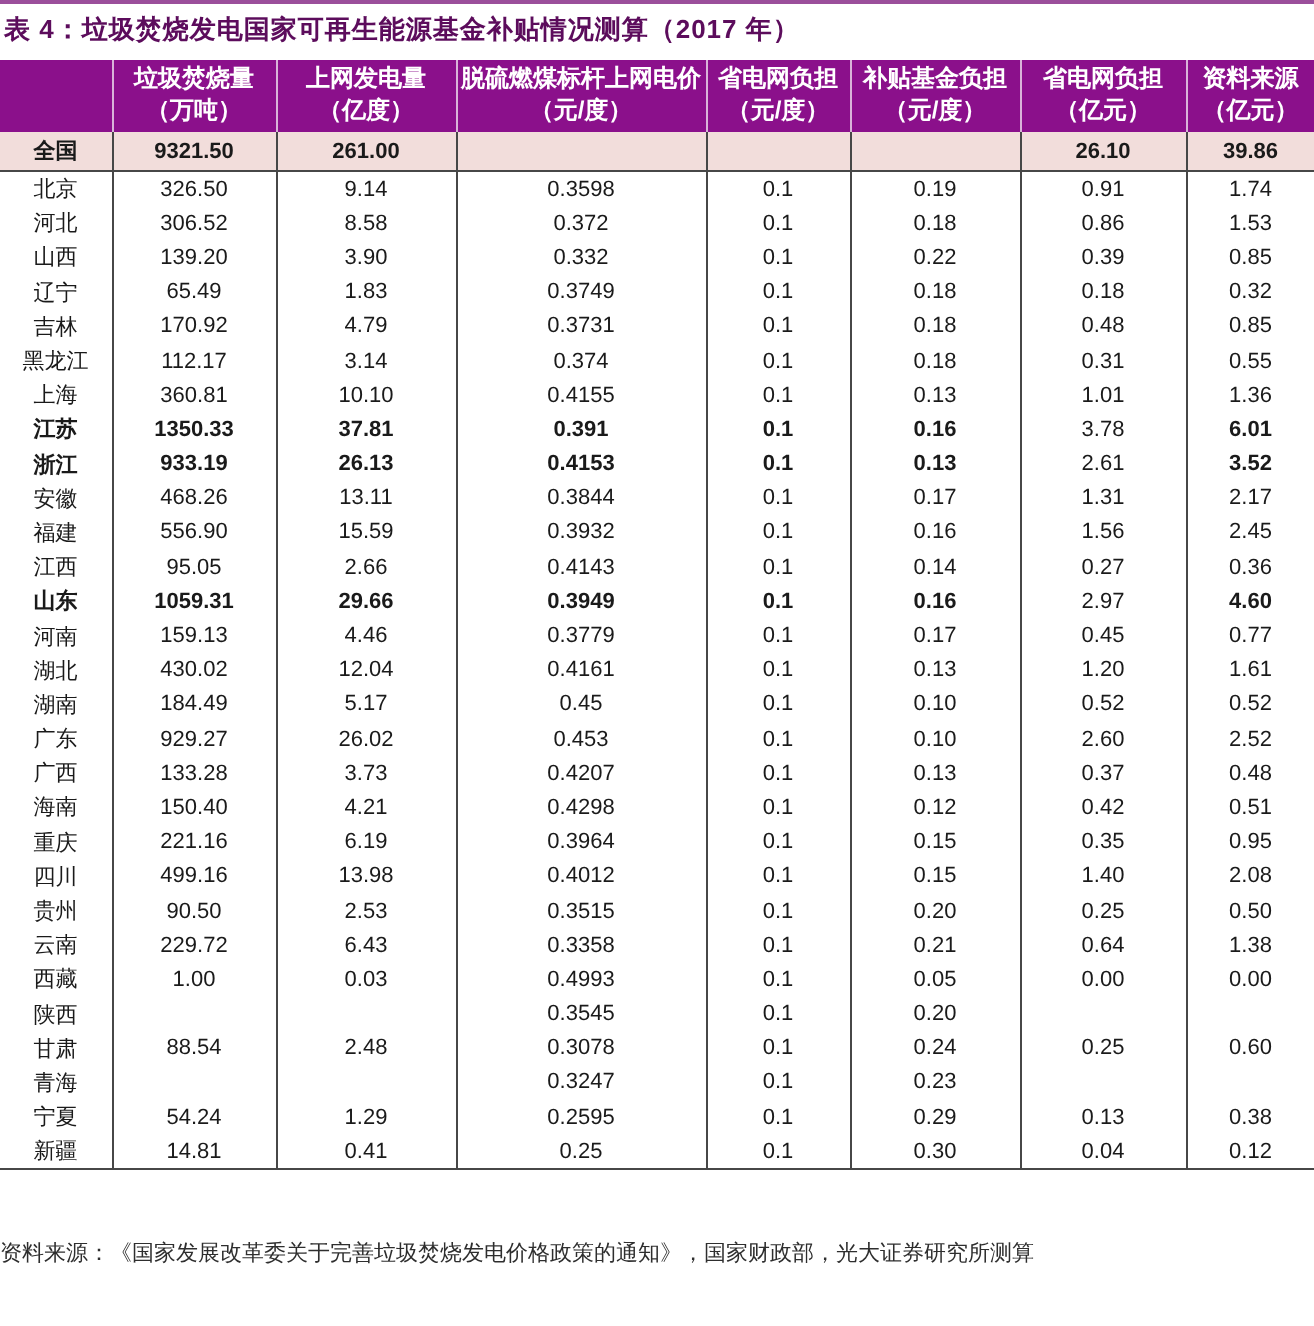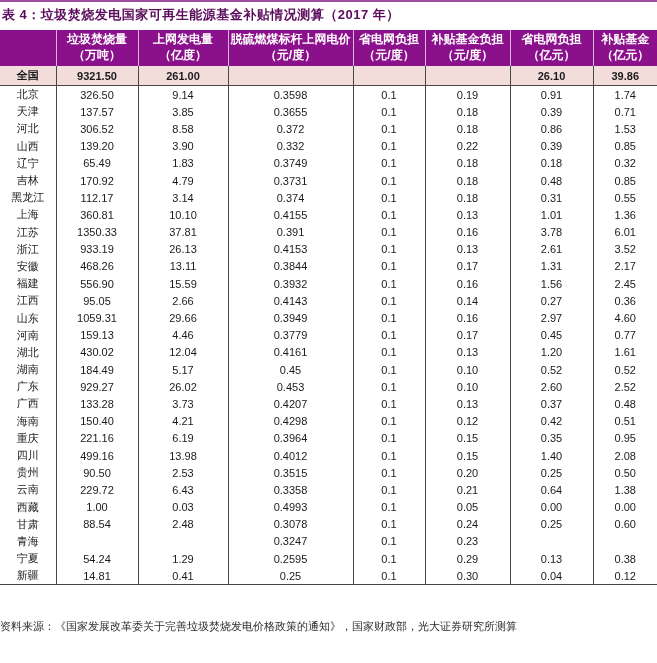--- a/index.html
+++ b/index.html
@@ -47,21 +47,21 @@
     white-space:nowrap;
     overflow:hidden;
   }
   table.data td + td{border-left:1px solid #474747;}
   tr.total td{
     background:#f2dddb;
     height:19px;
     border-bottom:1px solid #474747;
   }
   tr.bold-all td{font-weight:bold;text-align:center;}
-  tr.bold-partial td{font-weight:normal;}
+  tr.bold-partial td{font-weight:bold;}
   tr.bold-partial td.col-grid{font-weight:normal;margin-left:43px;}
   tbody tr:last-child td{border-bottom:1px solid #474747;}
   .source-note{
     position:absolute;top:619px;left:0;width:657px;
     font-size:11px;color:#2e2e2e;
     white-space:nowrap;
   }
 </style>
 </head>
 <body>
@@ -105,21 +105,21 @@
         </th>
         <th>
           <div>补贴基金负担</div>
           <div>（元/度）</div>
         </th>
         <th>
           <div>省电网负担</div>
           <div>（亿元）</div>
         </th>
         <th>
-          <div>补贴基金</div>
+          <div>资料来源</div>
           <div>（亿元）</div>
         </th>
       </tr>
   </thead>
   <tbody>
       <tr class="total bold-all">
         <td>全国</td>
         <td>9321.50</td>
         <td>261.00</td>
         <td></td>
@@ -132,30 +132,20 @@
         <td>北京</td>
         <td>326.50</td>
         <td>9.14</td>
         <td>0.3598</td>
         <td>0.1</td>
         <td>0.19</td>
         <td class="col-grid">0.91</td>
         <td>1.74</td>
       </tr>
       <tr>
-        <td>天津</td>
-        <td>137.57</td>
-        <td>3.85</td>
-        <td>0.3655</td>
-        <td>0.1</td>
-        <td>0.18</td>
-        <td class="col-grid">0.39</td>
-        <td>0.71</td>
-      </tr>
-      <tr>
         <td>河北</td>
         <td>306.52</td>
         <td>8.58</td>
         <td>0.372</td>
         <td>0.1</td>
         <td>0.18</td>
         <td class="col-grid">0.86</td>
         <td>1.53</td>
       </tr>
       <tr>
@@ -370,20 +360,30 @@
       </tr>
       <tr>
         <td>西藏</td>
         <td>1.00</td>
         <td>0.03</td>
         <td>0.4993</td>
         <td>0.1</td>
         <td>0.05</td>
         <td class="col-grid">0.00</td>
         <td>0.00</td>
+      </tr>
+      <tr>
+        <td>陕西</td>
+        <td></td>
+        <td></td>
+        <td>0.3545</td>
+        <td>0.1</td>
+        <td>0.20</td>
+        <td class="col-grid"></td>
+        <td></td>
       </tr>
       <tr>
         <td>甘肃</td>
         <td>88.54</td>
         <td>2.48</td>
         <td>0.3078</td>
         <td>0.1</td>
         <td>0.24</td>
         <td class="col-grid">0.25</td>
         <td>0.60</td>

